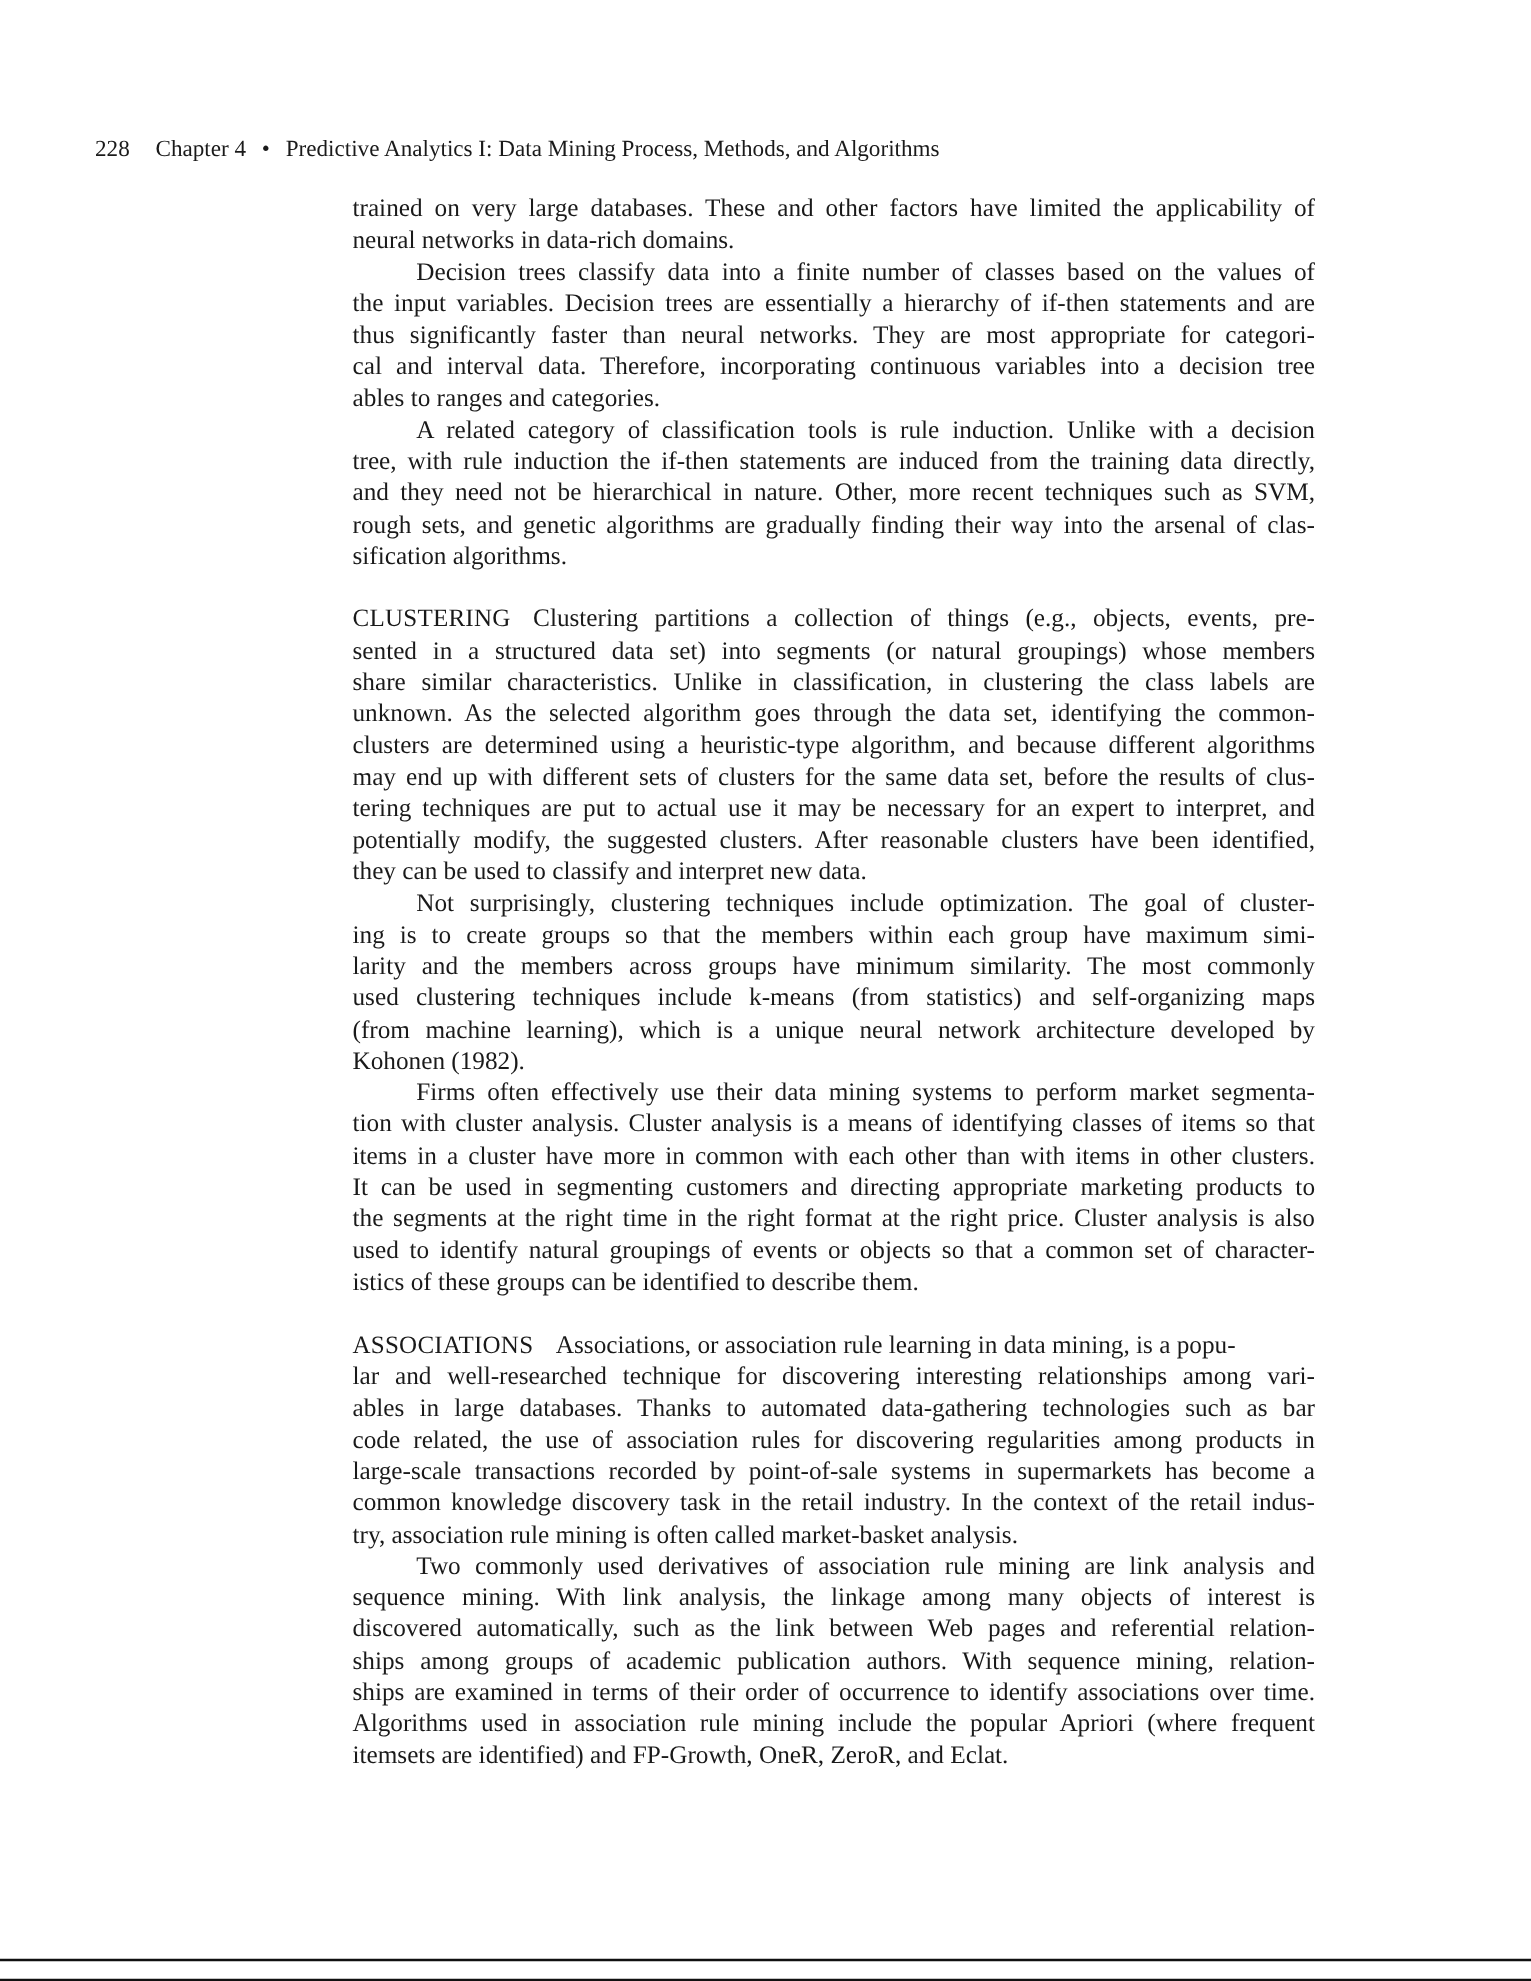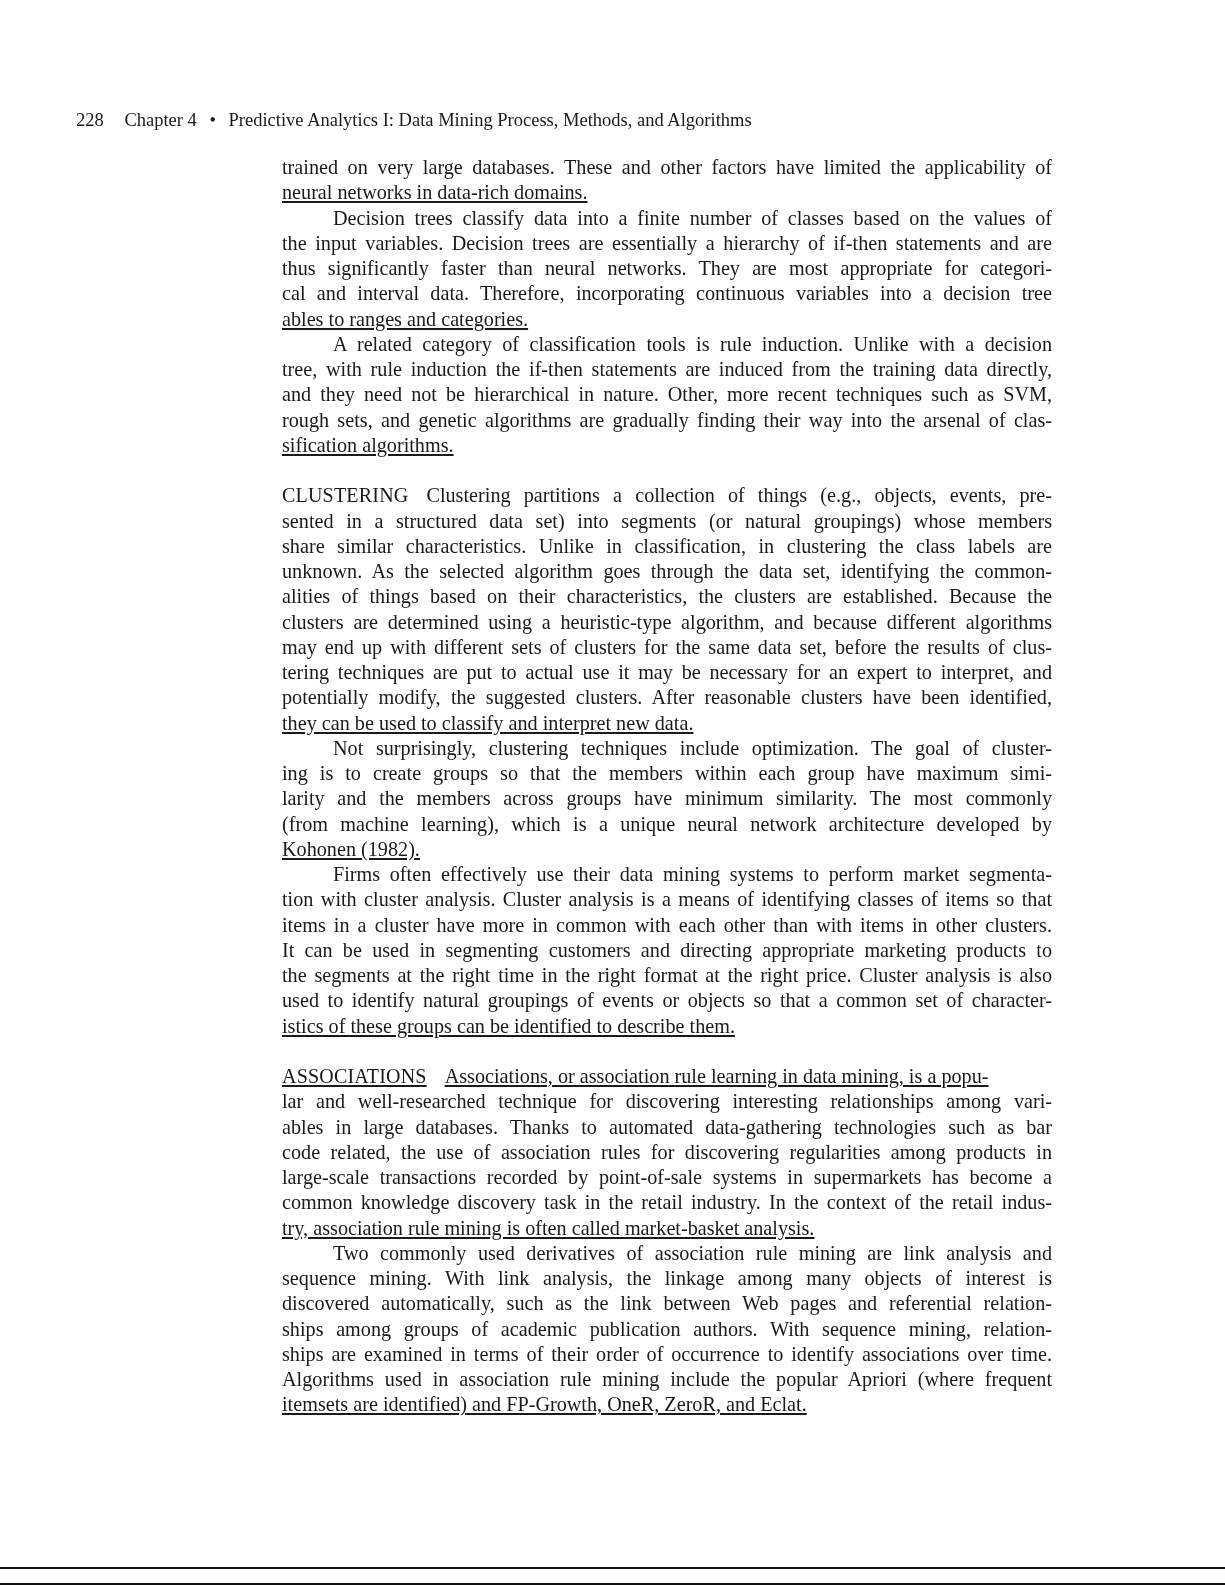--- a/index.html
+++ b/index.html
@@ -16,21 +16,21 @@
   .running-head .bullet { margin: 0 8px; }
   .column {
     position: absolute; left: 282px; top: 155px; width: 770px;
   }
   .para { margin: 0; }
   .line {
     display: block; font-size: 20.2px; line-height: 25.25px;
     height: 25.25px; white-space: nowrap;
     text-align: justify; text-align-last: justify;
   }
-  .line.last { text-align-last: left; text-decoration: underline; }
+  .line.last { text-align-last: left; }
   .line.indent { padding-left: 51px; }
   .section-gap { height: 25.25px; }
   .run-in {
     font-size: 20px; letter-spacing: 0.2px; margin-right: 18px;
   }
   .rule-1 { position: absolute; left: 0; top: 1567px; width: 1225px; height: 2px; background: #111; }
   .rule-2 { position: absolute; left: 0; top: 1583px; width: 1225px; height: 2px; background: #111; }
 </style>
 </head>
 <body>
@@ -65,32 +65,32 @@
     <span class="line last">sification algorithms.</span>
   </div>
 
   <div class="section-gap"></div>
 
   <div class="para">
     <span class="line"><span class="run-in">CLUSTERING</span><span>Clustering partitions a collection of things (e.g., objects, events, pre-</span></span>
     <span class="line">sented in a structured data set) into segments (or natural groupings) whose members</span>
     <span class="line">share similar characteristics. Unlike in classification, in clustering the class labels are</span>
     <span class="line">unknown. As the selected algorithm goes through the data set, identifying the common-</span>
-    <span class="line">alities of things based on their characteristics, the clusters are established. Because the</span>
     <span class="line">clusters are determined using a heuristic-type algorithm, and because different algorithms</span>
     <span class="line">may end up with different sets of clusters for the same data set, before the results of clus-</span>
     <span class="line">tering techniques are put to actual use it may be necessary for an expert to interpret, and</span>
     <span class="line">potentially modify, the suggested clusters. After reasonable clusters have been identified,</span>
     <span class="line last">they can be used to classify and interpret new data.</span>
   </div>
 
   <div class="para">
     <span class="line indent">Not surprisingly, clustering techniques include optimization. The goal of cluster-</span>
     <span class="line">ing is to create groups so that the members within each group have maximum simi-</span>
     <span class="line">larity and the members across groups have minimum similarity. The most commonly</span>
+    <span class="line">used clustering techniques include k-means (from statistics) and self-organizing maps</span>
     <span class="line">(from machine learning), which is a unique neural network architecture developed by</span>
     <span class="line last">Kohonen (1982).</span>
   </div>
 
   <div class="para">
     <span class="line indent">Firms often effectively use their data mining systems to perform market segmenta-</span>
     <span class="line">tion with cluster analysis. Cluster analysis is a means of identifying classes of items so that</span>
     <span class="line">items in a cluster have more in common with each other than with items in other clusters.</span>
     <span class="line">It can be used in segmenting customers and directing appropriate marketing products to</span>
     <span class="line">the segments at the right time in the right format at the right price. Cluster analysis is also</span>

